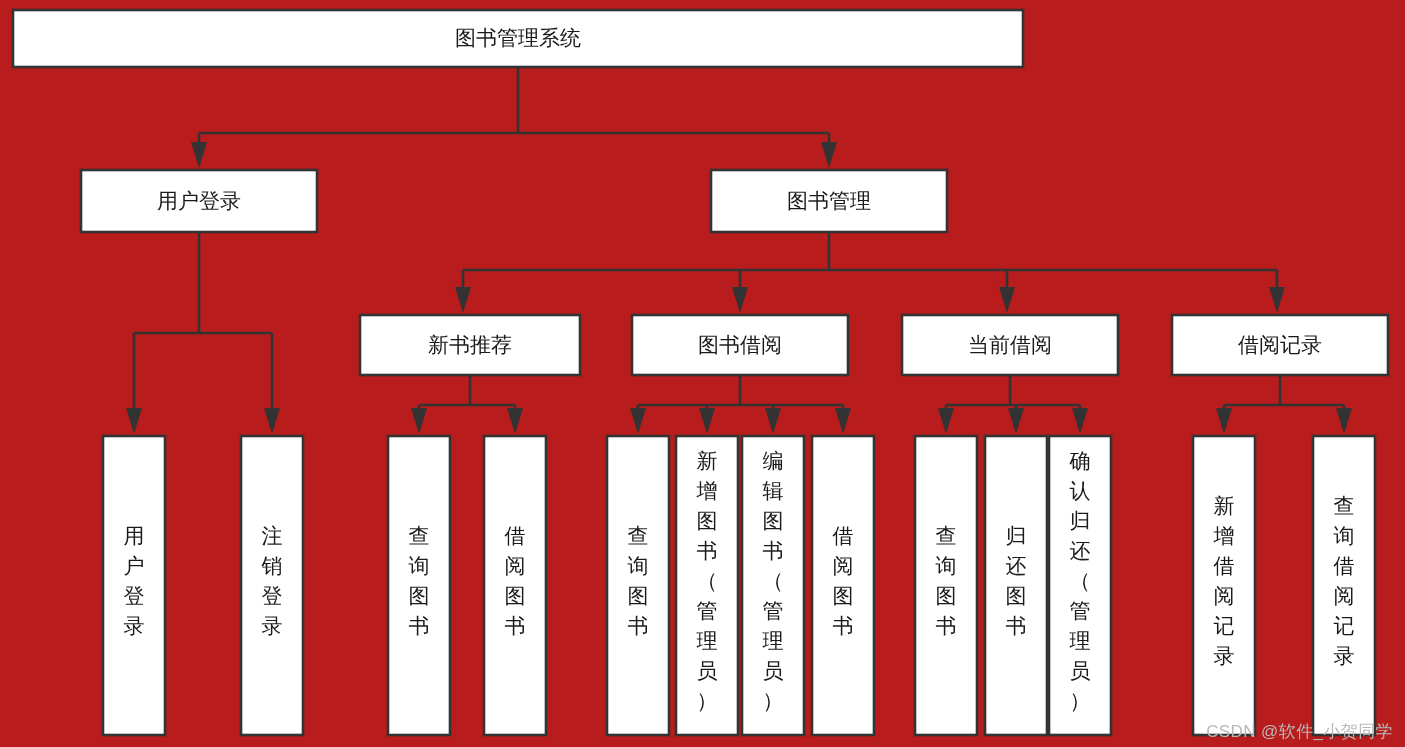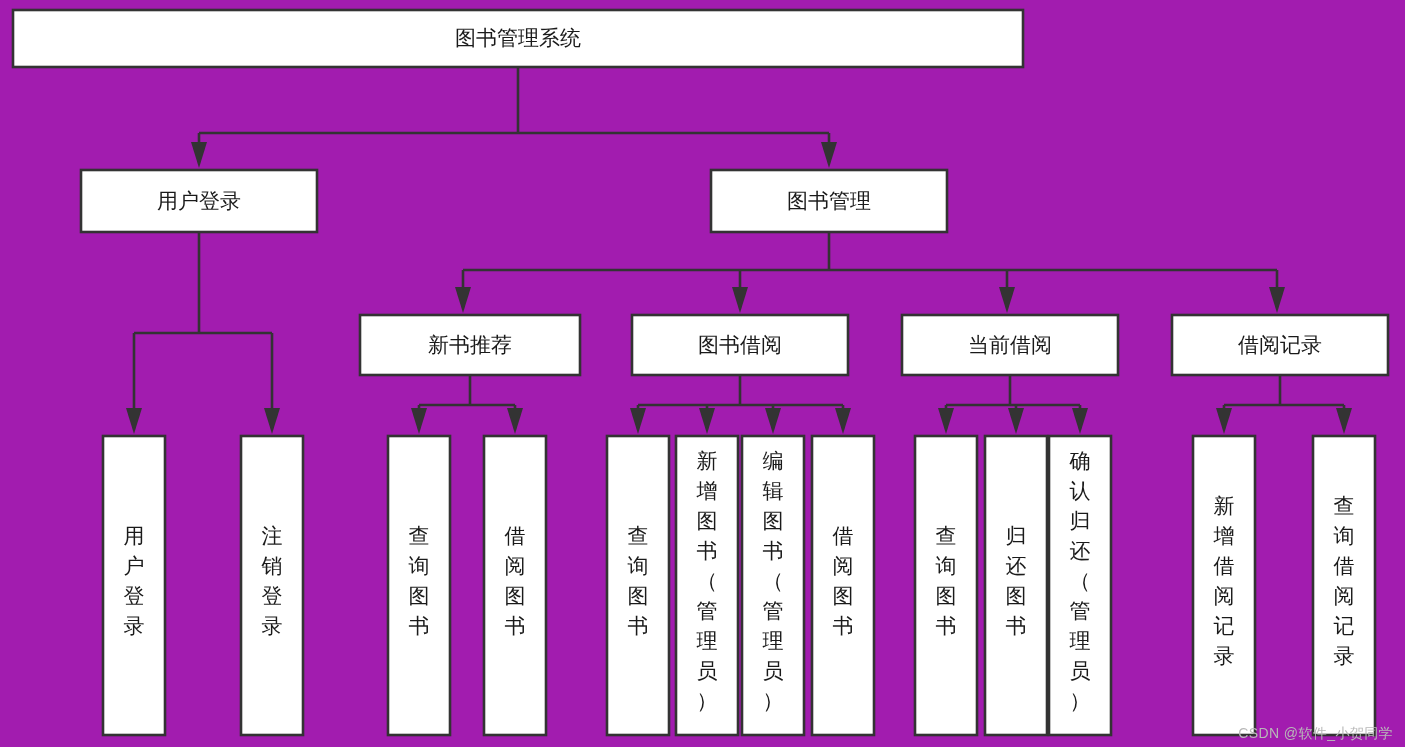--- a/index.html
+++ b/index.html
@@ -8,21 +8,21 @@
     padding: 0;
     background: #ffffff;
   }
   body {
     font-family: "Liberation Sans", "DejaVu Sans", sans-serif;
   }
   #diagram-root {
     position: relative;
     width: 1405px;
     height: 747px;
-    background: #a21caf;
+    background: #b91c1c;
     overflow: hidden;
   }
   svg.flow {
     position: absolute;
     left: 0;
     top: 0;
     width: 1405px;
     height: 747px;
     display: block;
   }
@@ -52,21 +52,21 @@
     fill: #1a1a1a;
     font-family: "Liberation Sans", "DejaVu Sans", sans-serif;
     font-size: 21px;
     text-anchor: middle;
   }
   .watermark {
     position: absolute;
     right: 12px;
     bottom: 4px;
     font-family: "Liberation Sans", "DejaVu Sans", sans-serif;
-    font-size: 14px;
+    font-size: 17px;
     color: #b8b8b8;
     letter-spacing: 0.4px;
     white-space: nowrap;
     pointer-events: none;
   }
 </style>
 </head>
 <body>
 
 <div id="diagram-root">

